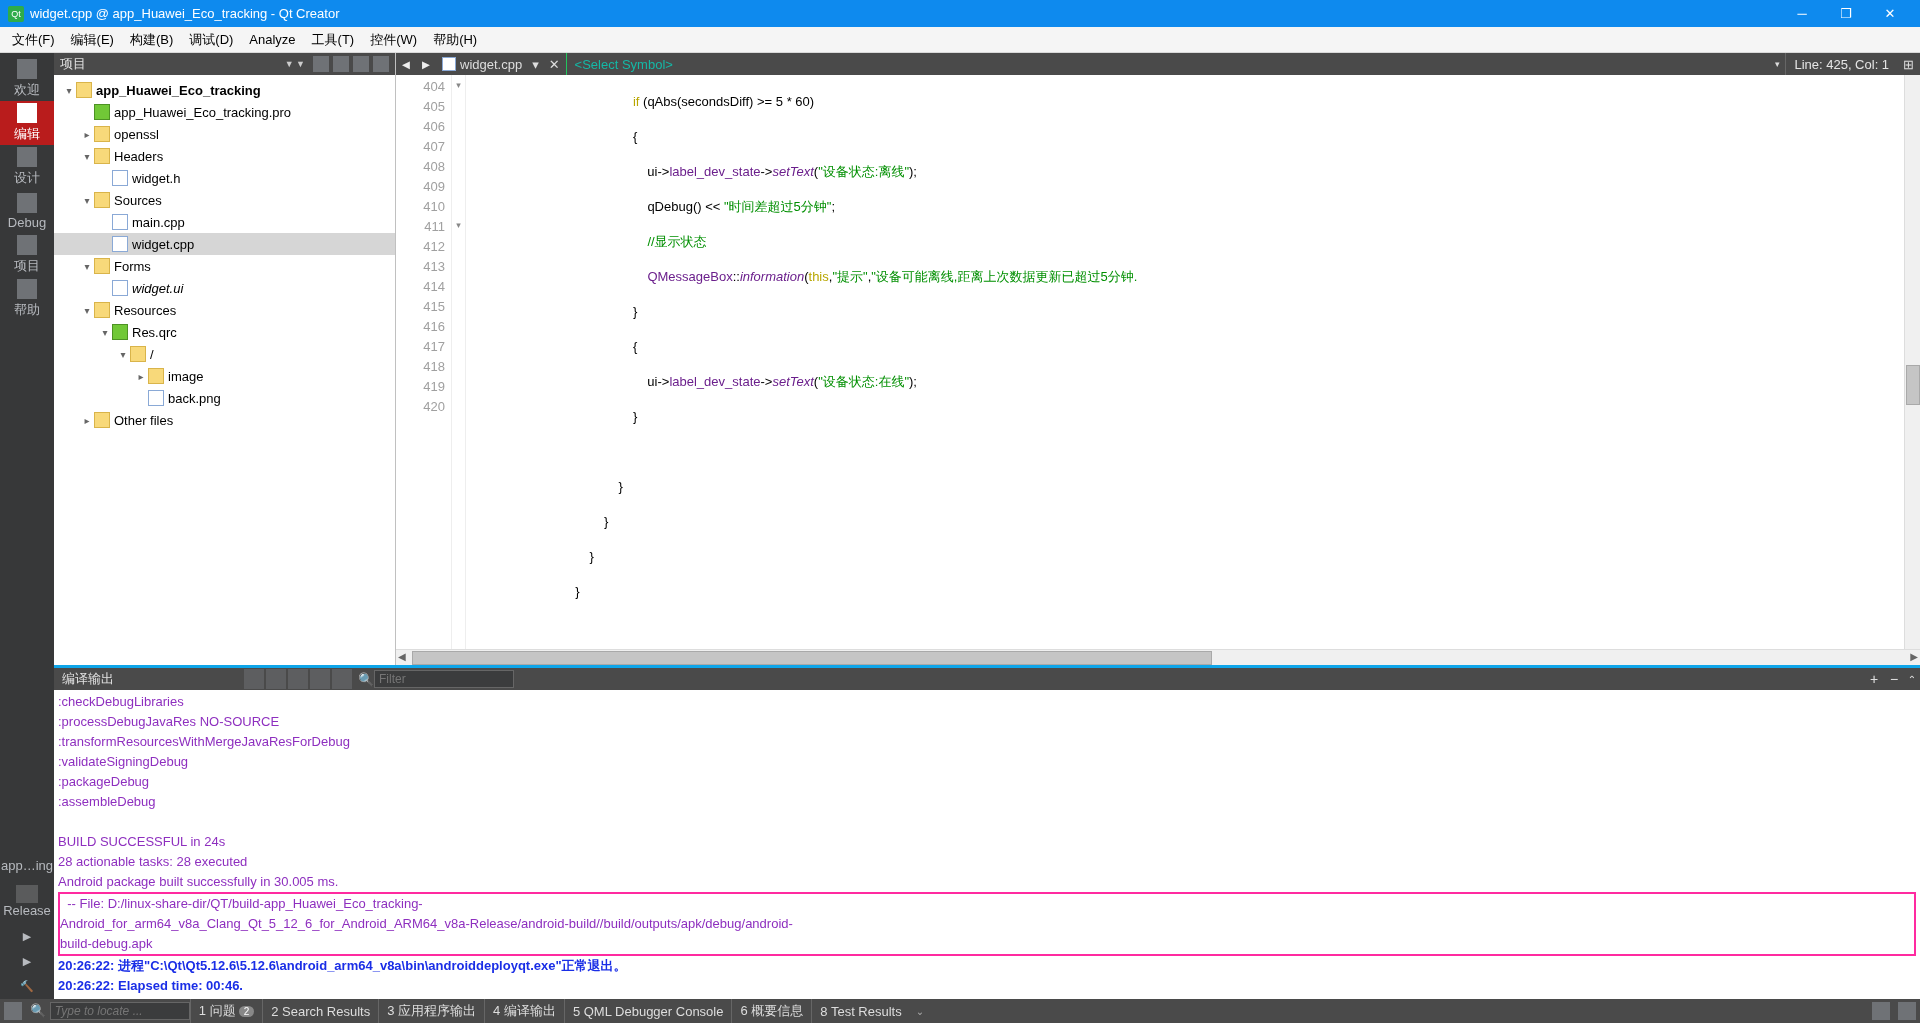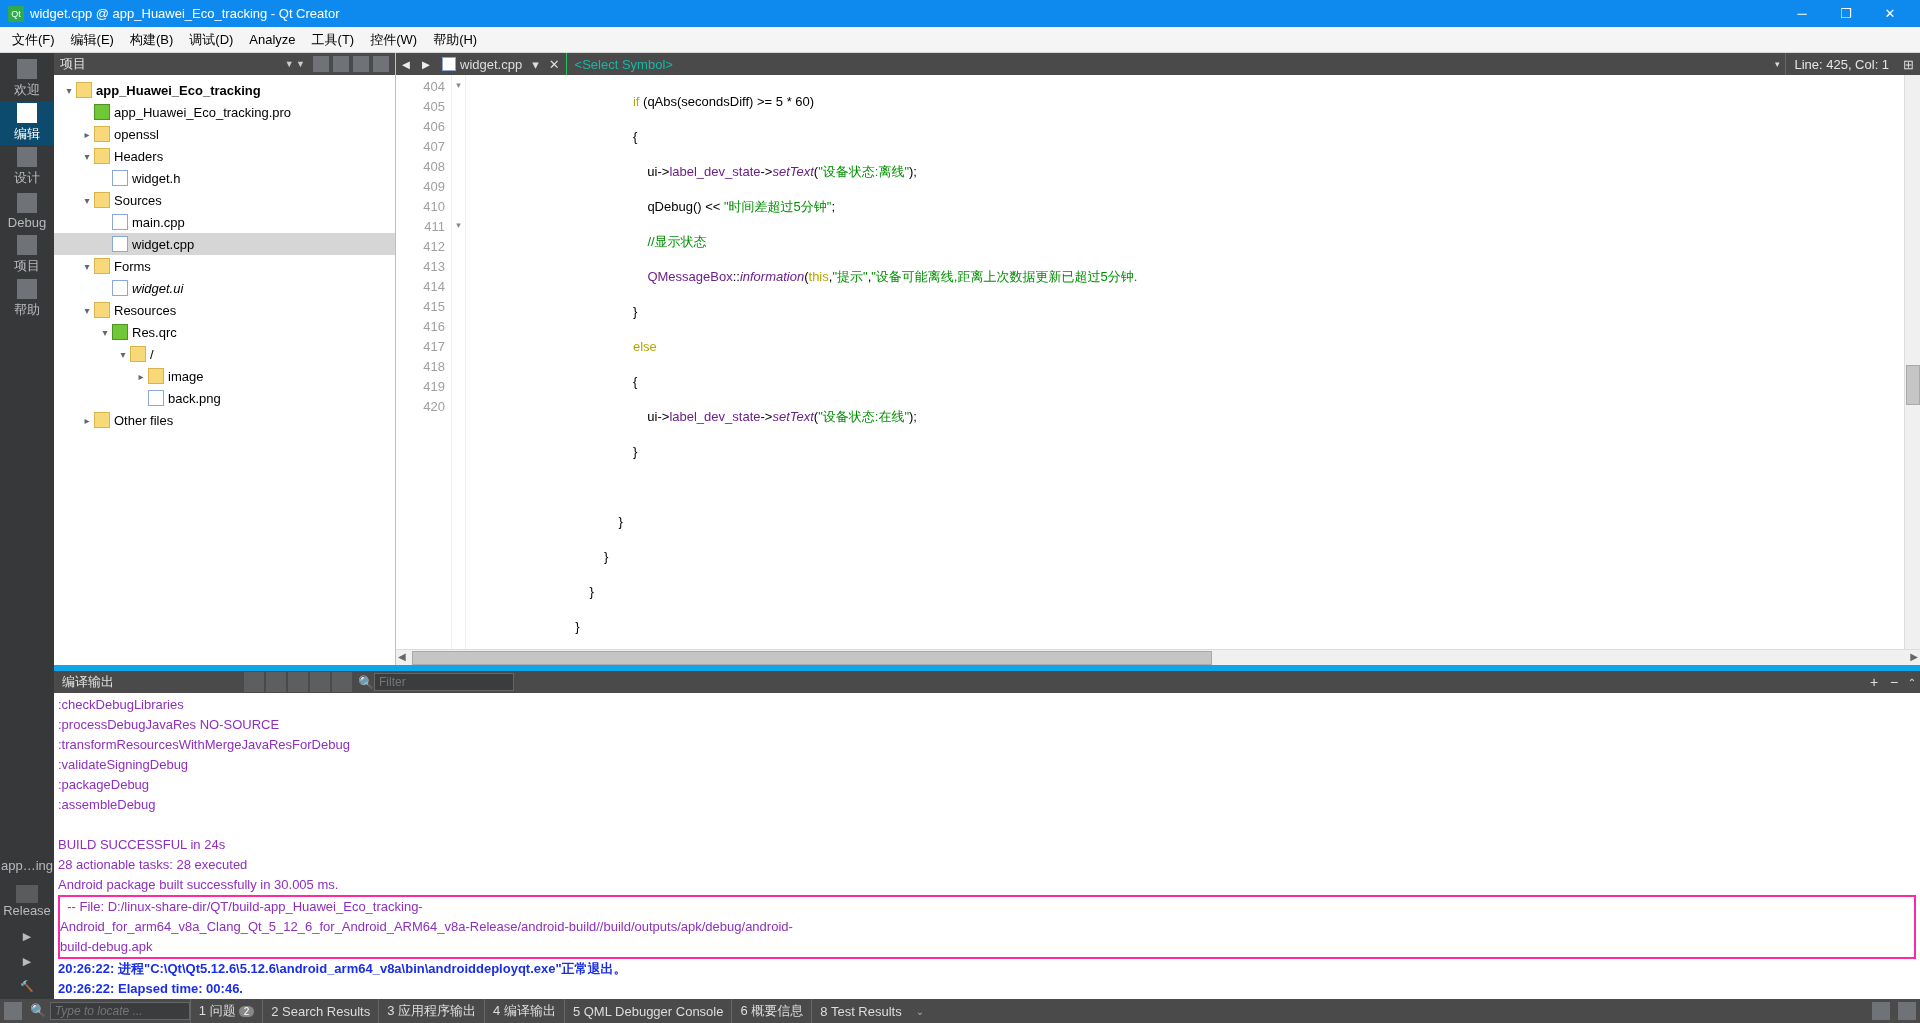--- a/index.html
+++ b/index.html
@@ -6,21 +6,21 @@
 body{width:1920px;height:1023px;overflow:hidden;display:flex;flex-direction:column;background:#fff}
 .titlebar{height:27px;background:#0e8aee;color:#fff;display:flex;align-items:center;padding:0 8px}
 .titlebar .logo{width:16px;height:16px;background:#2eac4b;border-radius:2px;margin-right:6px;display:flex;align-items:center;justify-content:center;font-size:9px;color:#fff;font-weight:normal}
 .titlebar .title{flex:1}
 .titlebar .winbtn{width:44px;height:27px;display:flex;align-items:center;justify-content:center;cursor:pointer}
 .menubar{height:26px;background:#f5f5f5;display:flex;align-items:center;padding:0 4px;border-bottom:1px solid #d9d9d9}
 .menubar .mitem{padding:0 8px;height:100%;display:flex;align-items:center;cursor:pointer}
 .mainrow{flex:1;display:flex;overflow:hidden}
 .leftbar{width:54px;background:#373839;display:flex;flex-direction:column;align-items:center;padding-top:4px}
 .leftbar .lb{width:54px;height:44px;display:flex;flex-direction:column;align-items:center;justify-content:center;color:#b7babf;font-size:11px;cursor:pointer}
-.leftbar .lb.active{background:#0c4a6e;color:#fff}
+.leftbar .lb.active{background:#b91c1c;color:#fff}
 .leftbar .lb .ico{width:20px;height:20px;background:#6f7276;margin-bottom:2px}
 .leftbar .lb.active .ico{background:#fff}
 .leftbar .spacer{flex:1}
 .leftbar .lb2{width:54px;padding:6px 0;display:flex;flex-direction:column;align-items:center;color:#b7babf;font-size:11px;cursor:pointer}
 .centercol{flex:1;display:flex;flex-direction:column;overflow:hidden}
 .upperrow{flex:1;display:flex;overflow:hidden}
 .projpane{width:342px;display:flex;flex-direction:column;border-right:1px solid #c0c0c0;background:#fff}
 .projhead{height:22px;background:#4a4a4a;color:#e0e0e0;display:flex;align-items:center;padding:0 6px;font-size:12px}
 .projhead .ptitle{flex:1}
 .projhead .picon{width:16px;height:16px;margin-left:4px;background:#6f7276;cursor:pointer}
@@ -52,21 +52,21 @@
 .code{flex:1;padding:2px 0 2px 8px;white-space:pre;overflow:auto}
 .code div{height:20px;line-height:20px}
 .kw{color:#b8a600}
 .fn{color:#000}
 .mth{color:#6b1f8c;font-style:italic}
 .str{color:#008f00}
 .cmt{color:#008f00}
 .typ{color:#6b1f8c}
 .hscroll{height:16px;background:#f0f0f0;border-top:1px solid #ddd;position:relative}
 .hscroll .thumb{position:absolute;height:14px;top:1px;background:#c5c5c5;border:1px solid #a9a9a9}
-.outputpane{height:334px;display:flex;flex-direction:column;border-top:6px solid #0ea5e9}
+.outputpane{height:334px;display:flex;flex-direction:column;border-top:3px solid #0ea5e9}
 .outhead{height:22px;background:#4a4a4a;color:#e0e0e0;display:flex;align-items:center;font-size:12px}
 .outhead .otitle{padding:0 8px}
 .outhead .oicon{width:20px;height:20px;margin-left:2px;background:#5d5e60;cursor:pointer}
 .outhead .filter{flex:0 0 180px;margin-left:6px;display:flex;align-items:center}
 .outhead .filter input{width:140px;height:18px;background:#3b3c3d;border:1px solid #666;color:#ccc;padding:0 4px;font-size:12px}
 .outhead .filter .mag{width:16px;text-align:center;color:#aaa}
 .outhead .spacer3{flex:1}
 .outhead .pm{width:20px;text-align:center;cursor:pointer;font-size:14px}
 .outhead .chev2{width:16px;text-align:center;cursor:pointer;font-size:10px}
 .outbody{flex:1;overflow:auto;font-family:Consolas,monospace;font-size:14px;line-height:20px;padding:2px 4px;white-space:pre}
@@ -297,21 +297,20 @@
               <div></div>
             </div>
           <div class="code">
 <div><span>                                            </span><span class="kw">if</span><span> (</span><span class="fn">qAbs</span><span>(secondsDiff) &gt;= </span><span>5</span><span> * </span><span>60</span><span>)</span></div>
 <div>                                            {</div>
 <div><span>                                                ui-&gt;</span><span class="typ">label_dev_state</span><span>-&gt;</span><span class="mth">setText</span><span>(</span><span class="str">"设备状态:离线"</span><span>);</span></div>
 <div><span>                                                </span><span class="fn">qDebug</span><span>() &lt;&lt; </span><span class="str">"时间差超过5分钟"</span><span>;</span></div>
 <div><span>                                                </span><span class="cmt">//显示状态</span></div>
 <div><span>                                                </span><span class="typ">QMessageBox</span><span>::</span><span class="mth">information</span><span>(</span><span class="kw">this</span><span>,</span><span class="str">"提示"</span><span>,</span><span class="str">"设备可能离线,距离上次数据更新已超过5分钟.</span></div>
 <div>                                            }</div>
-<div><span>                                            </span><span class="kw">else</span></div>
 <div>                                            {</div>
 <div><span>                                                ui-&gt;</span><span class="typ">label_dev_state</span><span>-&gt;</span><span class="mth">setText</span><span>(</span><span class="str">"设备状态:在线"</span><span>);</span></div>
 <div>                                            }</div>
 <div></div>
 <div>                                        }</div>
 <div>                                    }</div>
 <div>                                }</div>
 <div>                            }</div>
 
           </div>

